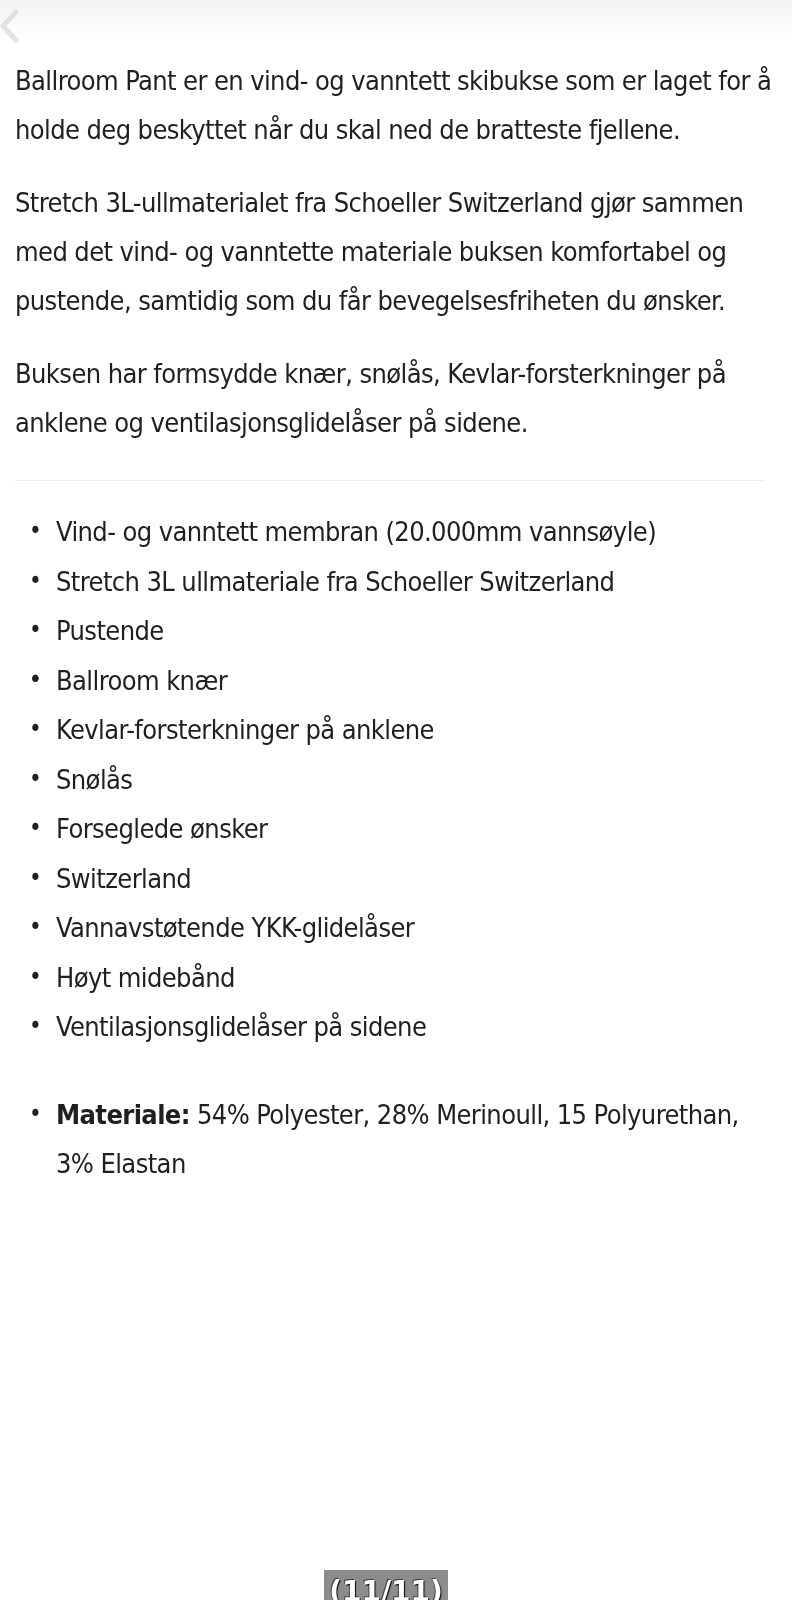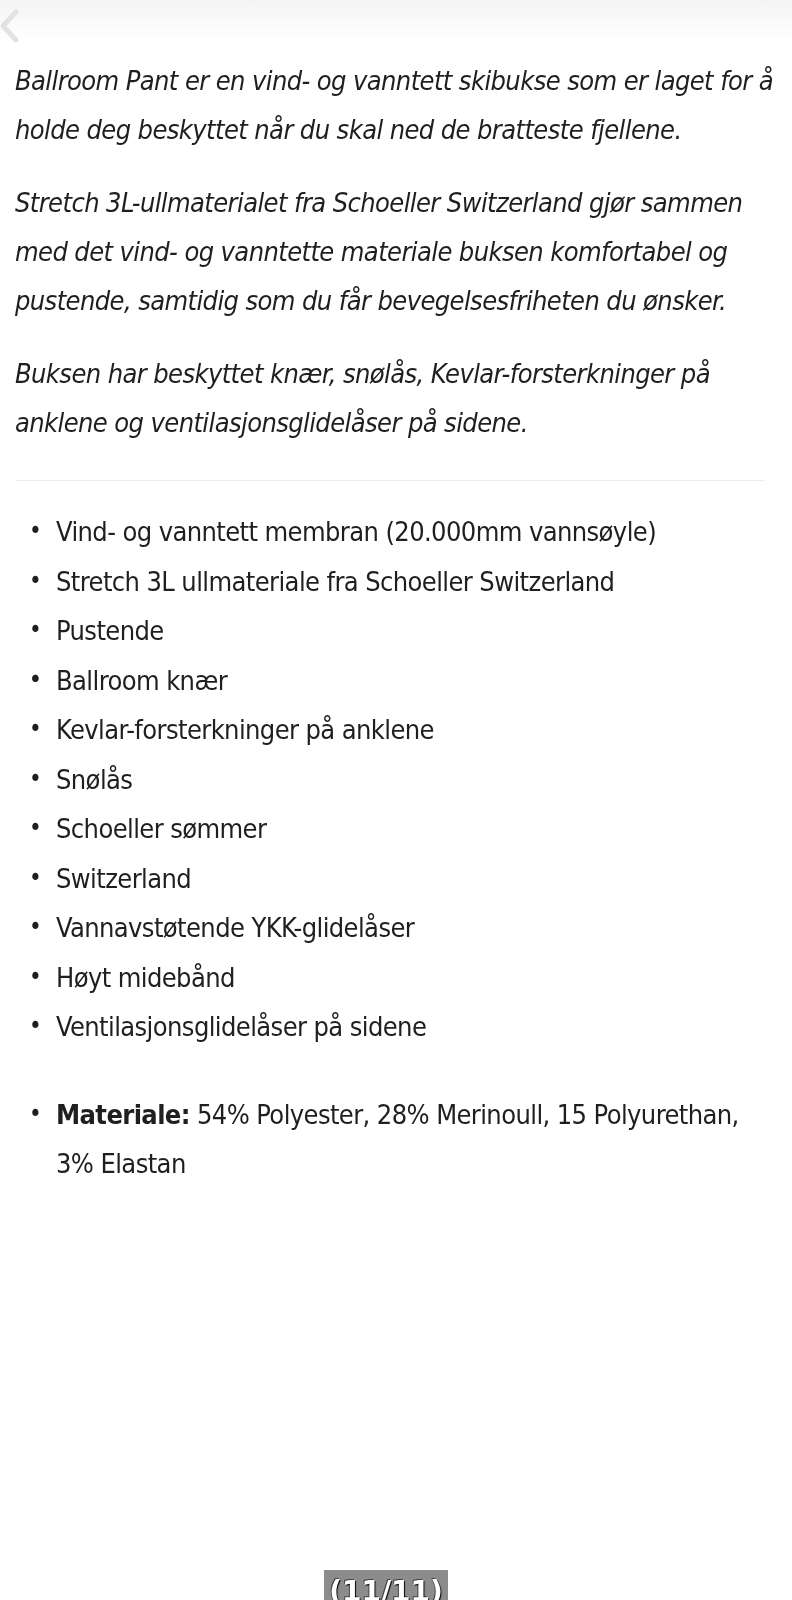--- a/index.html
+++ b/index.html
@@ -18,21 +18,20 @@
       position: absolute; left: 0; top: 8px; width: 22px; height: 36px;
     }
     .content {
       position: absolute; left: 15px; top: 56px; width: 762px;
     }
     p.para {
       margin: 0 0 24px 0;
       font-size: 27px; line-height: 49px;
       letter-spacing: -0.6px;
       transform-origin: left top;
-      font-style: italic;
     }
     .divider {
       height: 1px; background: #eceeee; margin: 33px 0 26px 0; width: 750px;
     }
     ul.features { list-style: none; margin: 0; padding: 0; }
     ul.features li {
       position: relative; padding-left: 41px;
       font-size: 27px; line-height: 49.5px; letter-spacing: -0.6px;
     }
     ul.features li .bullet {
@@ -60,33 +59,33 @@
 <div class="top-fade"></div>
 <div class="back-btn">
   <svg width="22" height="36" viewBox="0 0 22 36">
     <polyline points="16,4 3,18 16,32" fill="none" stroke="#e2e2e2" stroke-width="5" stroke-linecap="round" stroke-linejoin="round"></polyline>
   </svg>
 </div>
 
 <div class="content">
   <p class="para">Ballroom Pant er en vind- og vanntett skibukse som er laget for å holde deg beskyttet når du skal ned de bratteste fjellene.</p>
   <p class="para">Stretch 3L-ullmaterialet fra Schoeller Switzerland gjør sammen med det vind- og vanntette materiale buksen komfortabel og pustende, samtidig som du får bevegelsesfriheten du ønsker.</p>
-  <p class="para">Buksen har beskyttet knær, snølås, Kevlar-forsterkninger på anklene og ventilasjonsglidelåser på sidene.</p>
+  <p class="para">Buksen har formsydde knær, snølås, Kevlar-forsterkninger på anklene og ventilasjonsglidelåser på sidene.</p>
 
   <div class="divider"></div>
 
   <ul class="features">
     <li><span class="bullet">•</span><span>Vind- og vanntett membran (20.000mm vannsøyle)</span></li>
     <li><span class="bullet">•</span><span>Stretch 3L ullmateriale fra Schoeller Switzerland</span></li>
     <li><span class="bullet">•</span><span>Pustende</span></li>
     <li><span class="bullet">•</span></li>
     <li><span class="bullet">•</span><span>Ballroom knær</span></li>
     <li><span class="bullet">•</span><span>Kevlar-forsterkninger på anklene</span></li>
     <li><span class="bullet">•</span><span>Snølås</span></li>
-    <li><span class="bullet">•</span><span>Schoeller sømmer</span></li>
+    <li><span class="bullet">•</span><span>Forseglede ønsker</span></li>
     <li><span class="bullet">•</span><span>Switzerland</span></li>
     <li><span class="bullet">•</span><span>Vannavstøtende YKK-glidelåser</span></li>
     <li><span class="bullet">•</span><span>Høyt midebånd</span></li>
     <li><span class="bullet">•</span><span>Ventilasjonsglidelåser på sidene</span></li>
   </ul>
 
   <ul class="material">
     <li><span class="bullet">•</span><span class="bold">Materiale:</span><span> 54% Polyester, 28% Merinoull, 15 Polyurethan, 3% Elastan</span></li>
   </ul>
 </div>

